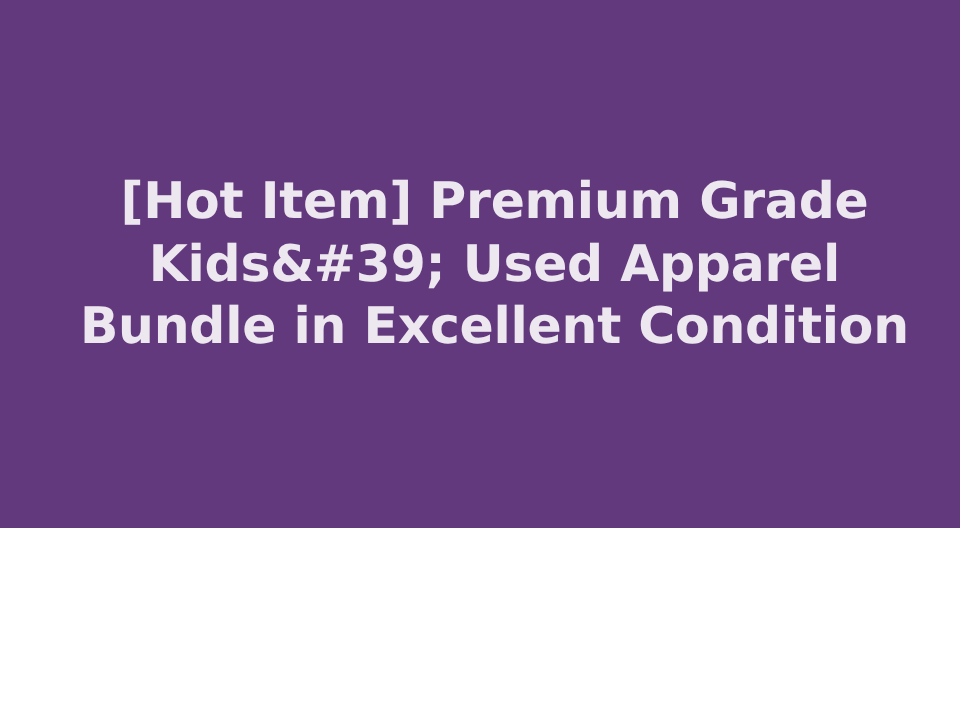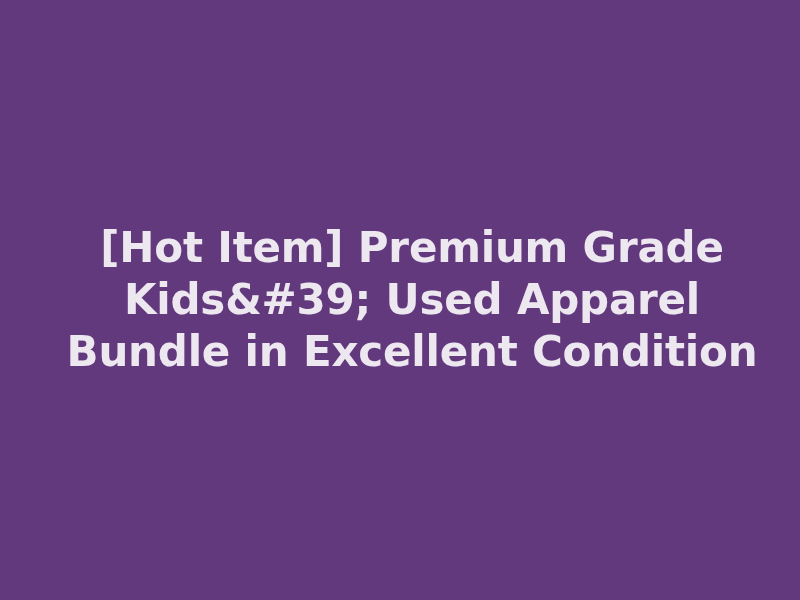--- a/index.html
+++ b/index.html
@@ -12,21 +12,21 @@
     width: 800px;
     height: 600px;
     overflow: hidden;
     font-family: "DejaVu Sans", sans-serif;
   }
 
   #placeholder-card {
     position: relative;
     box-sizing: border-box;
     width: 800px;
-    height: 600px;
+    height: 440px;
     display: flex;
     align-items: center;
     justify-content: center;
     background-color: #63397e;
     padding-left: 24px;
   }
 
   #title-block {
     box-sizing: border-box;
     width: 720px;

